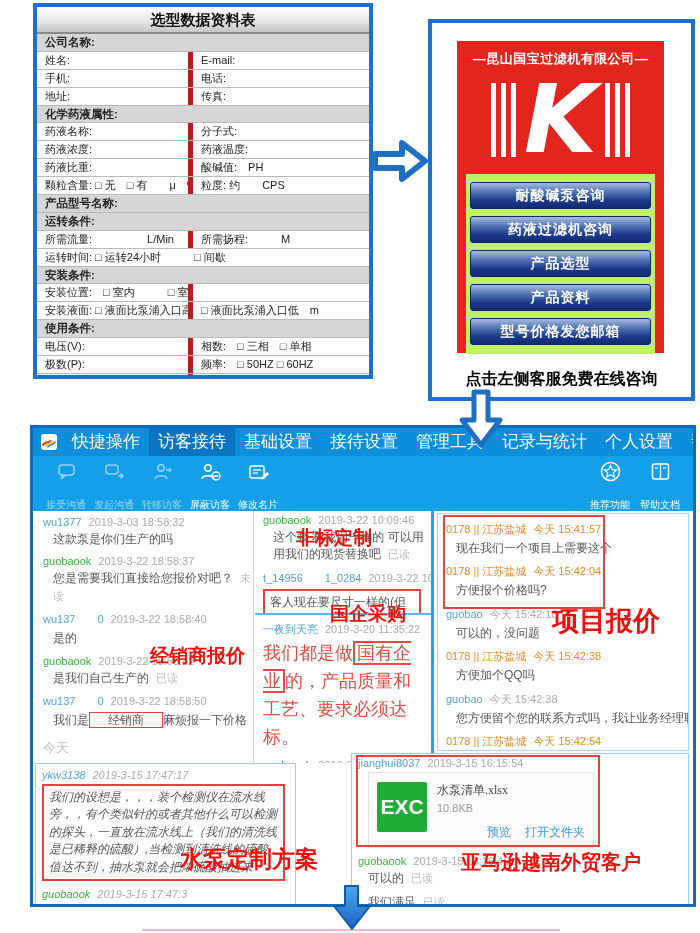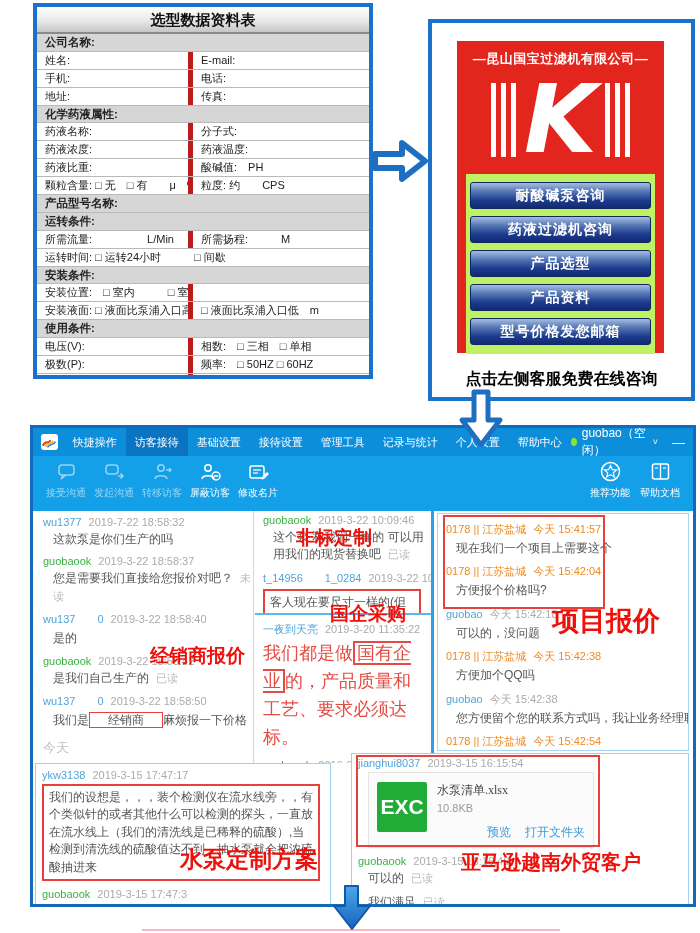--- a/index.html
+++ b/index.html
@@ -46,50 +46,50 @@
     display:flex;align-items:center;justify-content:center;letter-spacing:1px;white-space:nowrap;}
   .banner-caption{position:absolute;left:0;right:0;top:346px;text-align:center;
     font-size:16px;font-weight:bold;color:#000;}
 
   
   .chat-window{position:absolute;left:30px;top:425px;width:666px;height:482px;background:#fff;
     border:3px solid #1569ba;box-sizing:border-box;overflow:hidden;}
   .titlebar{height:28px;background:#0d8edb;display:flex;align-items:center;padding:0 8px;}
   .app-logo{width:20px;height:16px;margin-right:6px;background:#fff;border-radius:3px;
     display:flex;align-items:center;justify-content:center;}
-  .menu-item{color:#fff;font-size:11px;padding:0 9px;height:28px;line-height:28px;cursor:pointer;
+  .menu-item{color:#fff;font-size:17px;padding:0 9px;height:28px;line-height:28px;cursor:pointer;
     white-space:nowrap;}
   .menu-item.active{background:#0a74c2;}
   .titlebar-right{margin-left:auto;display:flex;align-items:center;color:#fff;}
   .status-dot{width:8px;height:8px;border-radius:50%;background:#8ce32a;margin-right:5px;}
   .status-text{font-size:12px;}
   .caret{font-size:9px;margin-left:4px;}
   .win-controls{display:flex;gap:12px;font-size:13px;margin-left:14px;}
   .win-btn{cursor:pointer;}
 
   .toolbar{height:50px;background:#14a0e8;display:flex;align-items:flex-start;padding:5px 10px 0;}
-  .tool{width:46px;display:flex;flex-direction:column;align-items:center;gap:2px;color:#fff;
+  .tool{width:46px;display:flex;flex-direction:column;align-items:center;gap:14px;color:#fff;
     font-size:10px;cursor:pointer;white-space:nowrap;}
   .tool.disabled{opacity:0.55;}
   .tool svg{width:21px;height:21px;}
   .toolbar-right{margin-left:auto;display:flex;gap:4px;}
 
   .chat-content{position:relative;height:398px;background:#fff;}
   .col-left{position:absolute;left:0;top:0;width:221px;height:252px;border-right:1px solid #b9dff5;
     overflow:hidden;padding:5px 0 0 10px;box-sizing:border-box;}
   .col-mid-top{position:absolute;left:222px;top:0;width:176px;height:104px;
     border-bottom:2px solid #5ab6ee;overflow:hidden;padding:3px 0 0 8px;box-sizing:border-box;}
   .col-mid-bottom{position:absolute;left:222px;top:106px;width:176px;height:146px;
     overflow:hidden;padding:5px 0 0 8px;box-sizing:border-box;}
   .divider-v{position:absolute;left:398px;top:0;width:3px;height:252px;background:#2f9fe4;}
   .col-right{position:absolute;left:404px;top:2px;width:252px;height:238px;
     border:1px solid #a8d8f2;overflow:hidden;padding:8px 0 0 8px;box-sizing:border-box;}
   .col-right .msg-body{white-space:nowrap;overflow:hidden;}
-  .panel-bl{position:absolute;left:2px;top:252px;width:296px;height:144px;
-    border:1px solid #9fd0f0;overflow:hidden;padding:5px 0 12px 6px;box-sizing:border-box;background:#fff;}
+  .panel-bl{position:absolute;left:2px;top:252px;width:261px;height:144px;
+    border:1px solid #9fd0f0;overflow:hidden;padding:5px 0 12px 6px;box-sizing:border-box;background:#fff;font-style:italic;}
   .panel-br{position:absolute;left:318px;top:242px;width:338px;height:154px;z-index:3;
     border:1px solid #9fd0f0;overflow:hidden;padding:3px 0 0 6px;box-sizing:border-box;background:#fff;}
 
   .msg{margin-bottom:7px;}
   .msg-head{font-size:11px;margin-bottom:3px;white-space:nowrap;}
   .msg-name.blue{color:#53a4da;}
   .msg-name.green{color:#3cb043;}
   .msg-name.orange{color:#f0891e;}
   .msg-time{color:#ababab;margin-left:7px;font-size:11px;}
   .msg-time.orange-t{color:#f0891e;}
@@ -321,21 +321,21 @@
                 <line x1="13" y1="7" x2="16" y2="7" stroke="#fff" stroke-width="1.1"></line>
               </svg></span>
             <span>帮助文档</span>
           </span>
         </span>
     </div>
 
     <div class="chat-content">
       <div class="col-left" id="col-left">
           <div class="msg">
-            <div class="msg-head"><span class="msg-name blue">wu1377</span><span class="msg-time">2019-7-22 18:58:32</span></div>
+            <div class="msg-head"><span class="msg-name blue">wu1377</span><span class="msg-time">2019-3-03 18:58:32</span></div>
             <div class="msg-body"><span>这款泵是你们生产的吗</span></div>
           </div>
           <div class="msg">
             <div class="msg-head"><span class="msg-name green">guobaook</span><span class="msg-time">2019-3-22 18:58:37</span></div>
             <div class="msg-body"><span>您是需要我们直接给您报价对吧？</span><span class="msg-status">未读</span></div>
           </div>
           <div class="msg">
             <div class="msg-head"><span class="msg-name blue">wu137　　0</span><span class="msg-time">2019-3-22 18:58:40</span></div>
             <div class="msg-body"><span>是的</span></div>
           </div>

